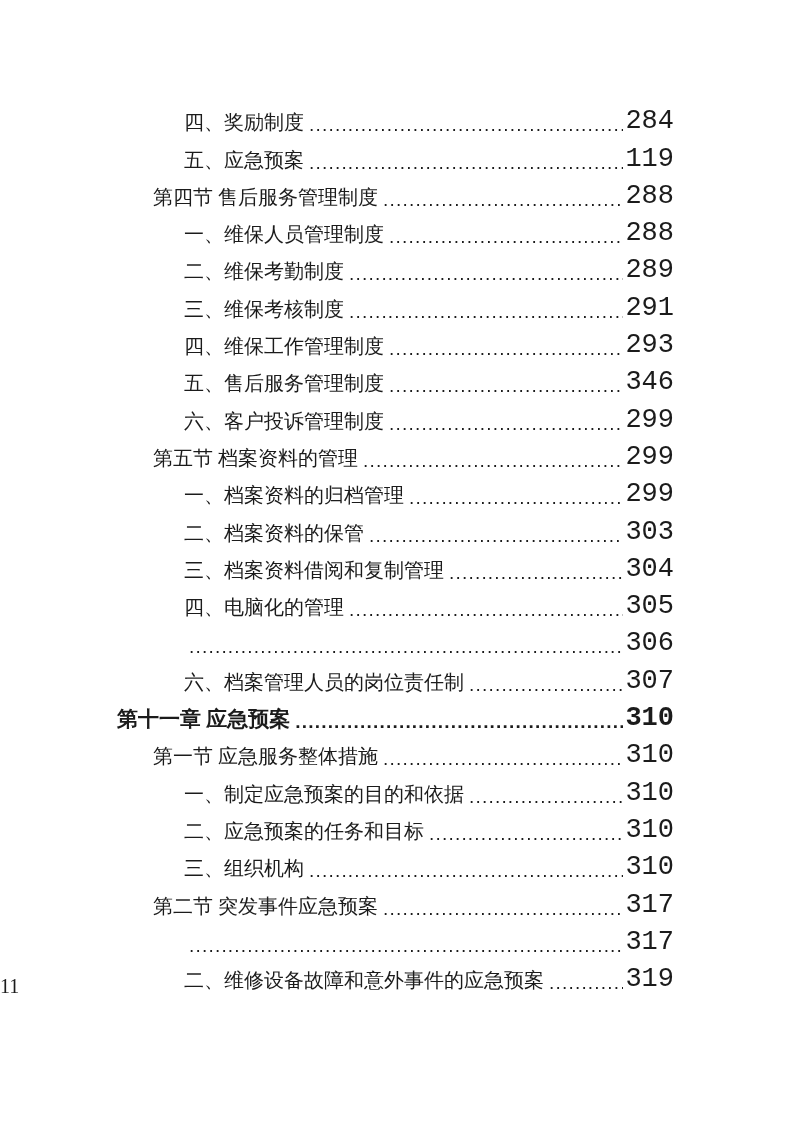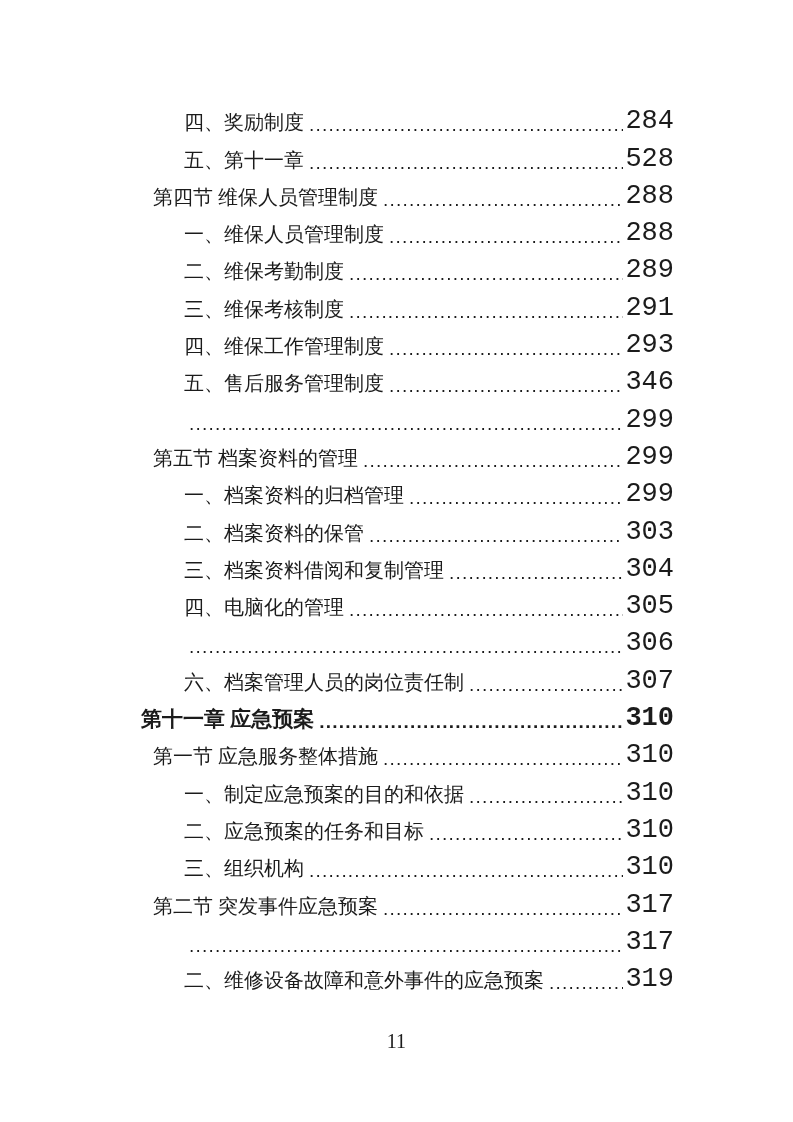--- a/index.html
+++ b/index.html
@@ -31,21 +31,20 @@
     align-items: flex-end;
     height: 37.3px;
     font-size: 20px;
     cursor: pointer;
   }
   .toc-row.level-section { padding-left: 36px; }
   .toc-row.level-item    { padding-left: 67px; }
   .toc-row.level-chapter {
     font-weight: bold;
     font-size: 21px;
-    margin-left: 24px;
   }
   .label {
     white-space: nowrap;
     flex: 0 0 auto;
   }
   .dots {
     flex: 1 1 auto;
     overflow: hidden;
     white-space: nowrap;
     margin: 0 2px 0 5px;
@@ -59,47 +58,47 @@
   .page-num {
     flex: 0 0 auto;
     font-family: Liberation Mono, monospace;
     font-size: 27px;
     min-width: 36px;
     text-align: right;
     white-space: nowrap;
   }
   .footer {
     position: absolute;
-    top: 1030px;
+    top: 975px;
     left: 0;
     width: 100%;
-    text-align: center;
+    text-align: left;
     font-size: 20px;
     font-family: "Liberation Serif", serif;
   }
 </style>
 </head>
 <body>
 
 <div class="page">
   <div class="toc" id="toc">
   <div class="toc-row level-item">
     <span class="label">四、奖励制度</span>
     <span class="dots"></span>
     <span class="page-num">284</span>
   </div>
 
   <div class="toc-row level-item">
-    <span class="label">五、第十一章</span>
-    <span class="dots"></span>
-    <span class="page-num">528</span>
-  </div>
-
-  <div class="toc-row level-section">
-    <span class="label">第四节 维保人员管理制度</span>
+    <span class="label">五、应急预案</span>
+    <span class="dots"></span>
+    <span class="page-num">119</span>
+  </div>
+
+  <div class="toc-row level-section">
+    <span class="label">第四节 售后服务管理制度</span>
     <span class="dots"></span>
     <span class="page-num">288</span>
   </div>
 
   <div class="toc-row level-item">
     <span class="label">一、维保人员管理制度</span>
     <span class="dots"></span>
     <span class="page-num">288</span>
   </div>
 
@@ -121,20 +120,21 @@
     <span class="page-num">293</span>
   </div>
 
   <div class="toc-row level-item">
     <span class="label">五、售后服务管理制度</span>
     <span class="dots"></span>
     <span class="page-num">346</span>
   </div>
 
   <div class="toc-row level-item">
+    <span class="label">六、客户投诉管理制度</span>
     <span class="dots"></span>
     <span class="page-num">299</span>
   </div>
 
   <div class="toc-row level-section">
     <span class="label">第五节 档案资料的管理</span>
     <span class="dots"></span>
     <span class="page-num">299</span>
   </div>
 

